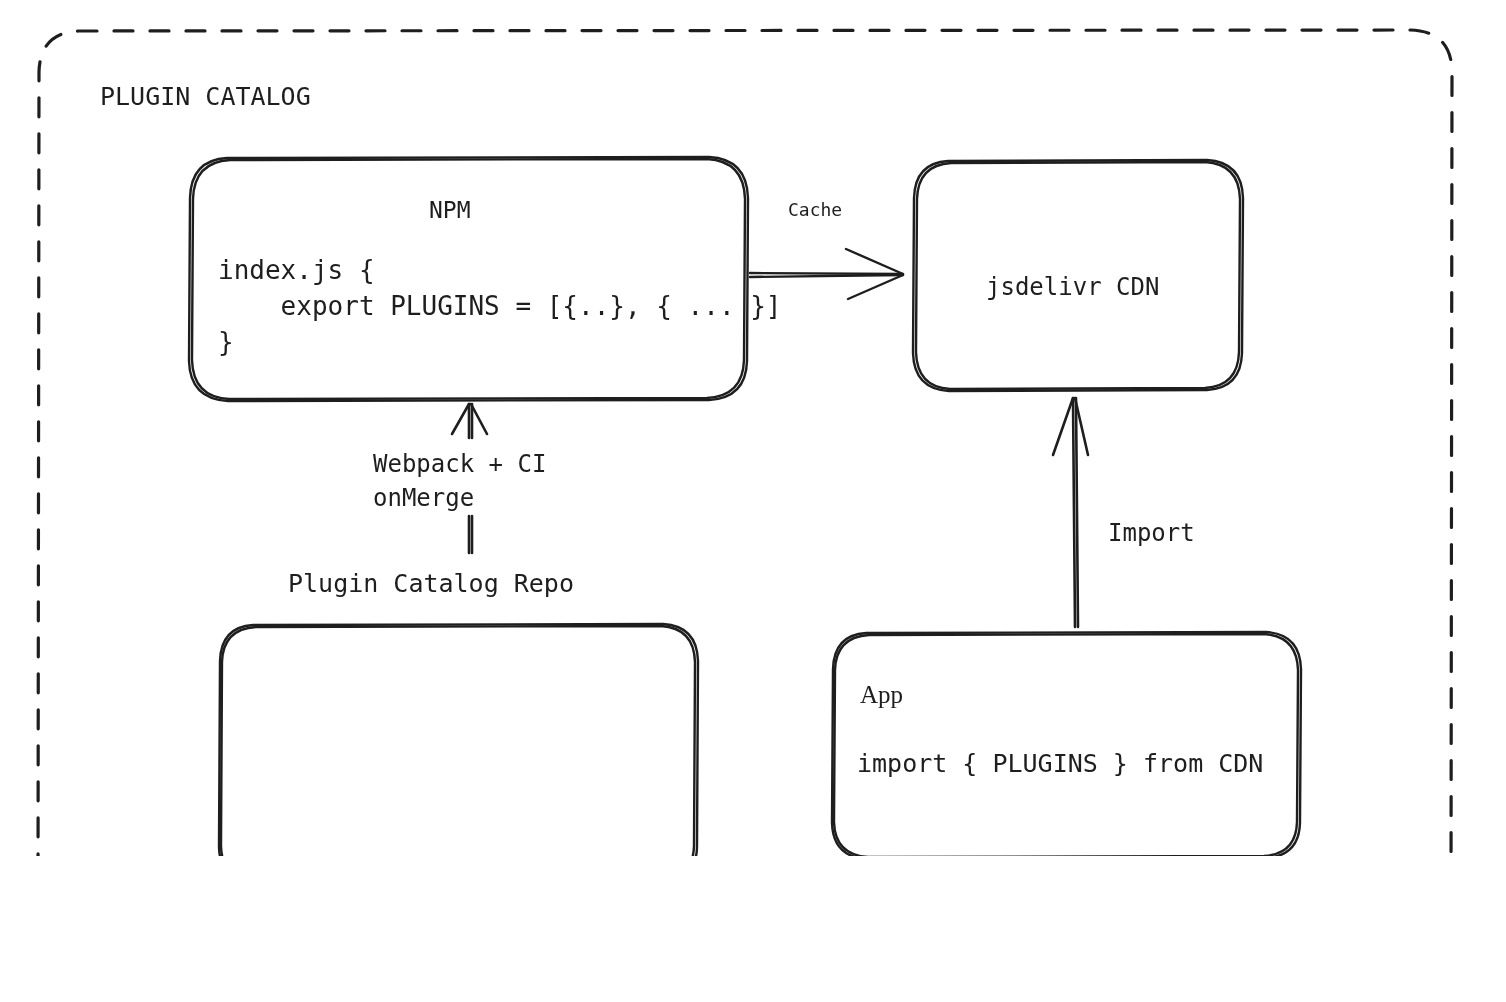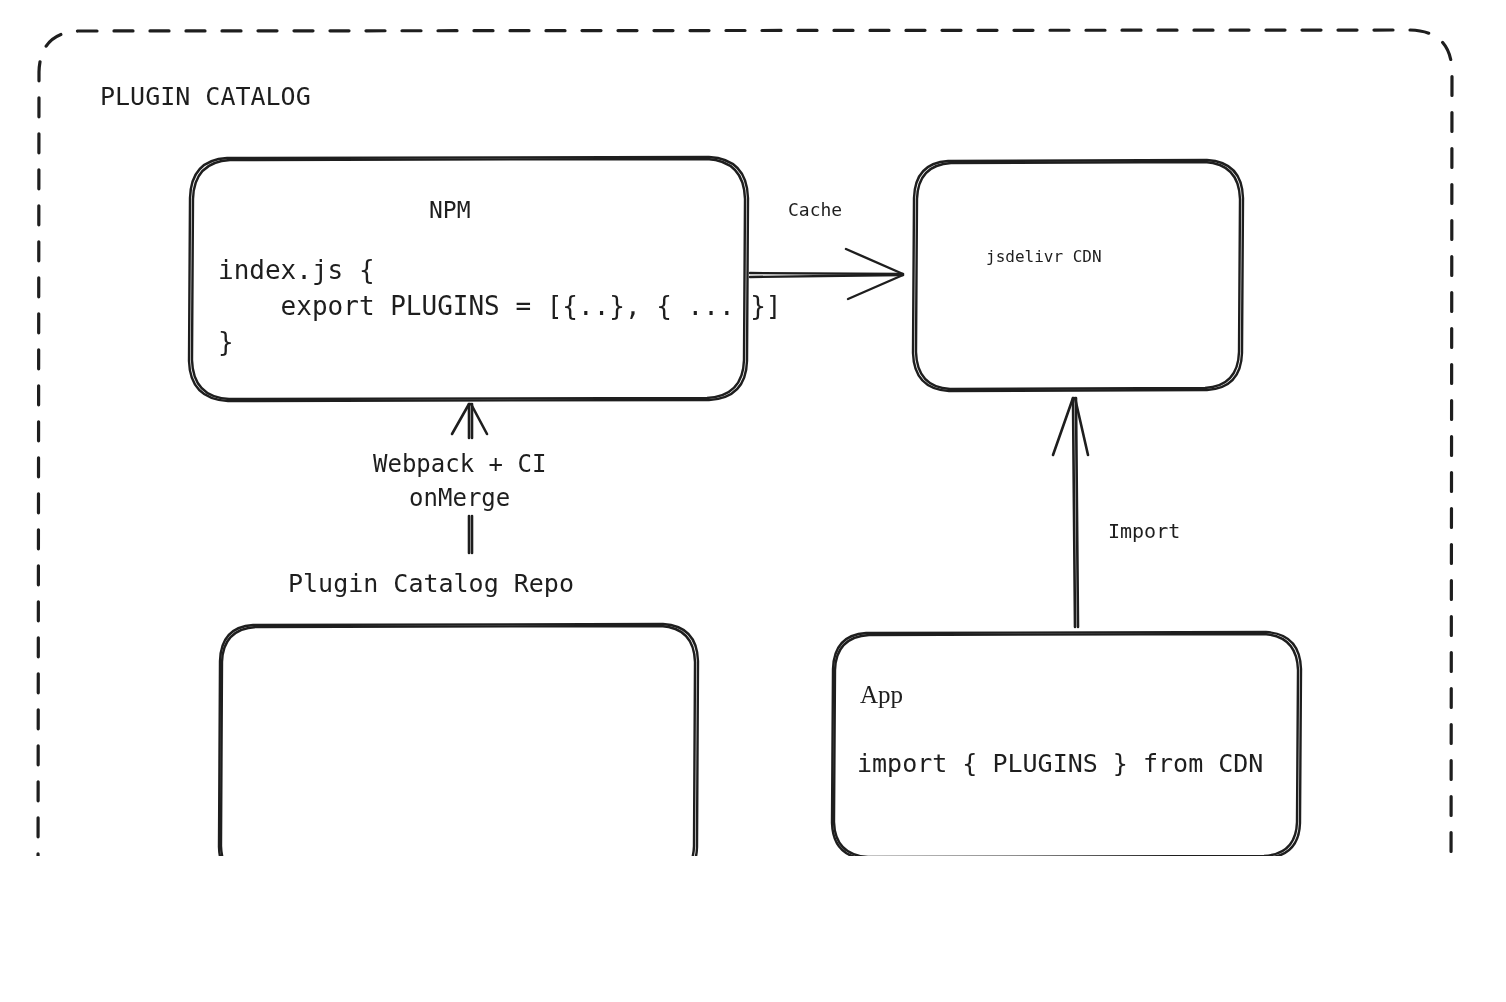--- a/index.html
+++ b/index.html
@@ -44,33 +44,33 @@
     font-size: 23px;
   }
   .t-npm-code {
     left: 218px;
     top: 253px;
     font-size: 26px;
     line-height: 1.38;
   }
   .t-cdn-title {
     left: 986px;
-    top: 246px;
-    font-size: 16px;
+    top: 272px;
+    font-size: 24px;
   }
   .t-cache {
     left: 788px;
     top: 198px;
     font-size: 18px;
   }
   .t-buildlabel {
     left: 373px;
     top: 447px;
     font-size: 24px;
-    text-align: center;
+    text-align: left;
     line-height: 1.42;
   }
   .t-repo-label {
     left: 288px;
     top: 567px;
     font-size: 25px;
   }
   .t-repo-code {
     left: 222px;
     top: 707px;
@@ -85,21 +85,21 @@
   }
   .t-app-code {
     left: 857px;
     top: 736px;
     font-size: 25px;
     line-height: 2.26;
   }
   .t-import {
     left: 1108px;
     top: 518px;
-    font-size: 20px;
+    font-size: 24px;
   }
 </style>
 </head>
 <body>
 
 <div id="canvas">
 
   <svg id="sketch" viewBox="0 0 1506 1002" xmlns="http://www.w3.org/2000/svg">
 
     <g fill="none" stroke="#1e1e1e" stroke-width="3.2" stroke-linecap="round" stroke-linejoin="round" stroke-dasharray="19 17">

